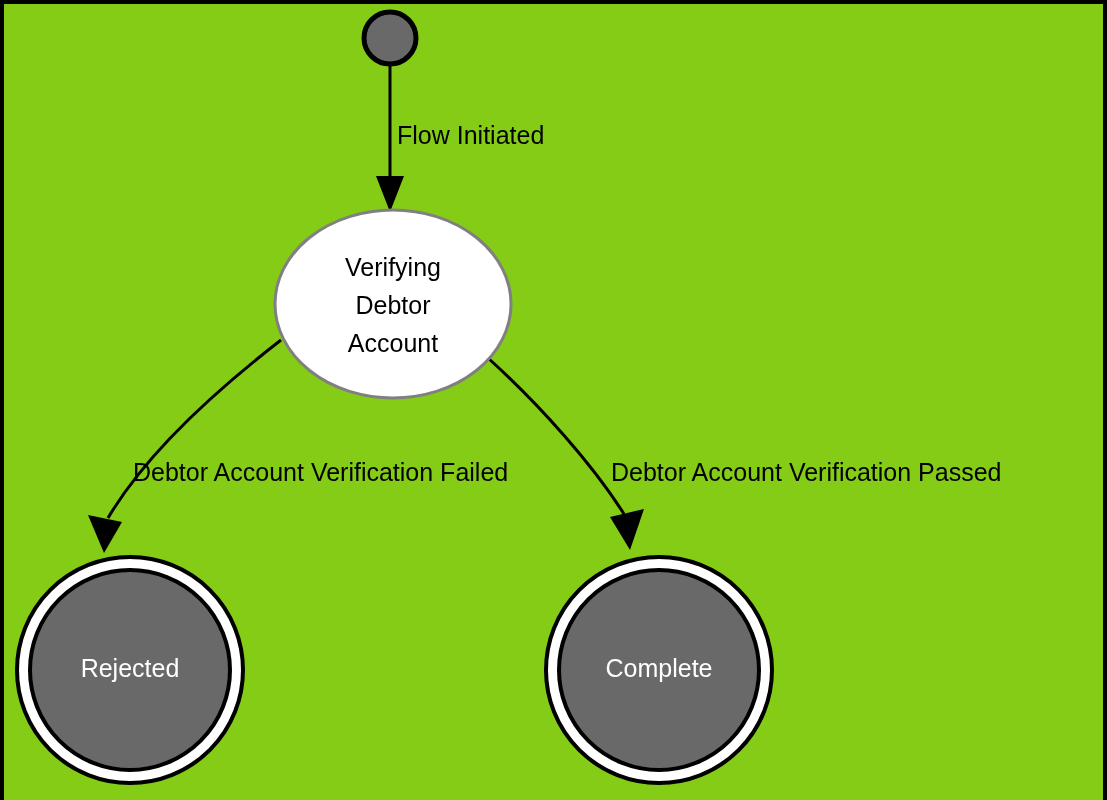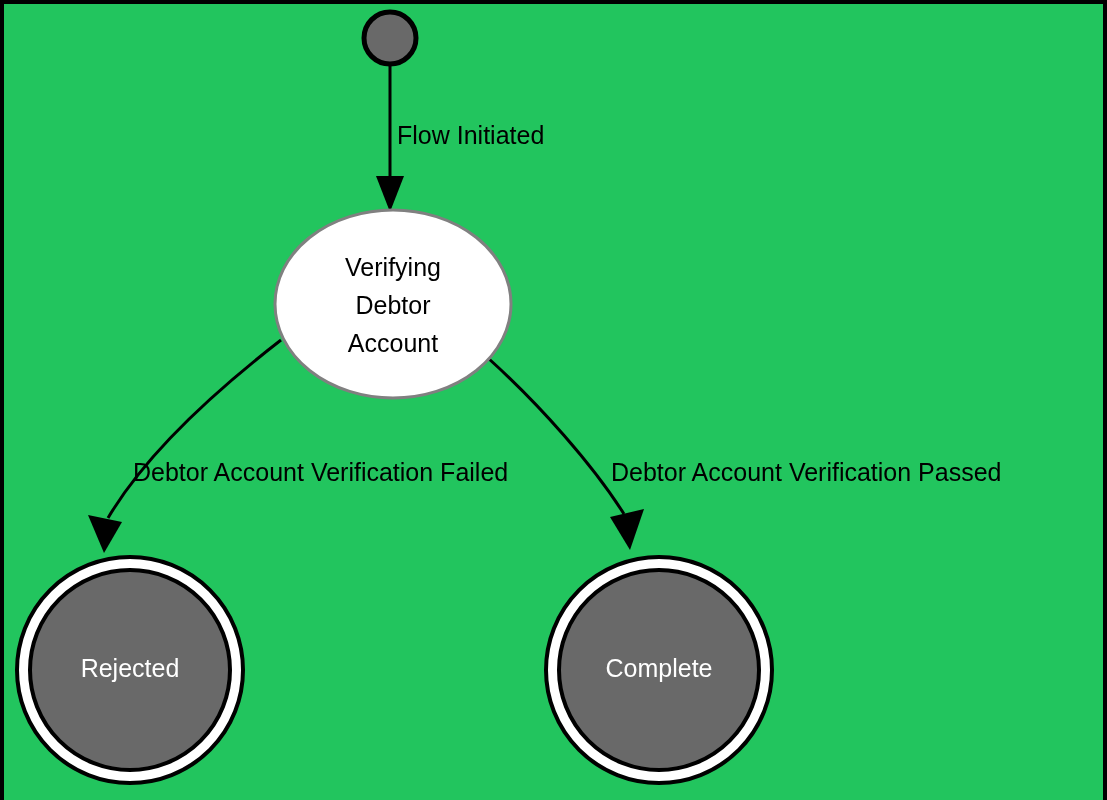--- a/index.html
+++ b/index.html
@@ -8,21 +8,21 @@
     padding: 0;
     background: #ffffff;
   }
   body {
     font-family: "Liberation Sans", sans-serif;
   }
   #diagram-frame {
     position: relative;
     width: 1107px;
     height: 800px;
-    background: #22c55e;
+    background: #84cc16;
     overflow: hidden;
     box-sizing: border-box;
   }
   #diagram-svg {
     display: block;
     width: 1107px;
     height: 800px;
   }
   .node-label {
     font-family: "Liberation Sans", sans-serif;

